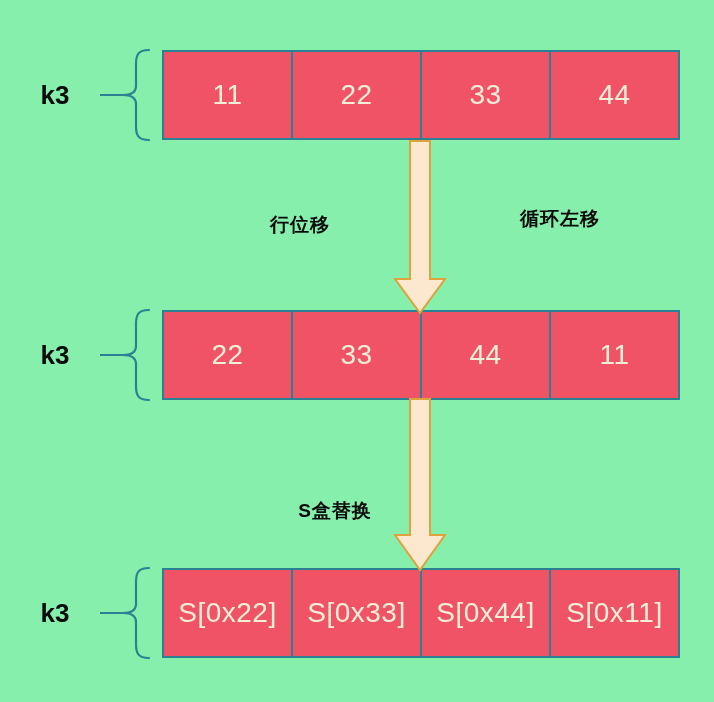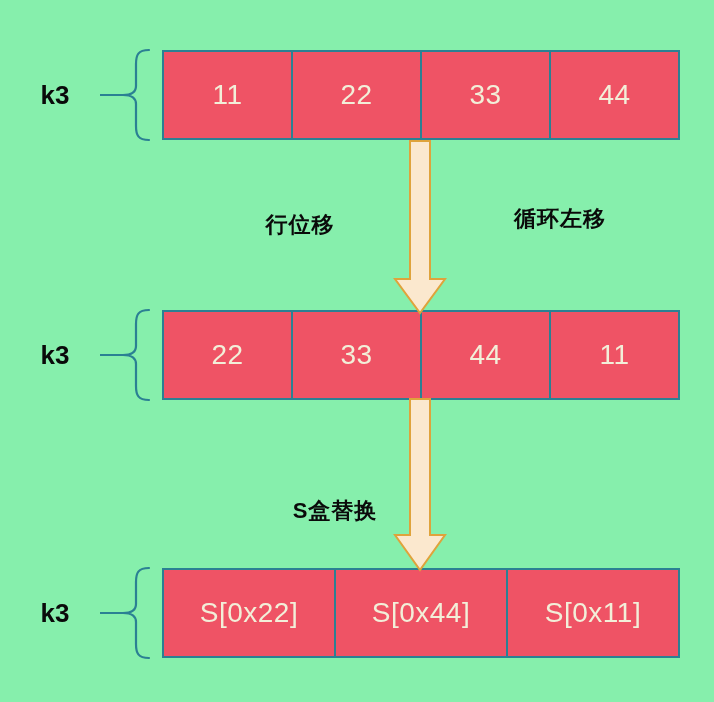--- a/index.html
+++ b/index.html
@@ -60,21 +60,21 @@
     border-left: 2px solid #2b8093;
     color: #f2efd9;
     font-size: 28px;
     letter-spacing: 0.5px;
   }
   .cell:first-child { border-left: none; }
   
   .step-label {
     position: absolute;
     transform: translate(-50%, -50%);
-    font-size: 22px;
+    font-size: 19px;
     font-weight: bold;
     color: #0a0a0a;
     white-space: nowrap;
     letter-spacing: 1px;
   }
   #arrow-layer {
     position: absolute;
     left: 0;
     top: 0;
     pointer-events: none;
@@ -121,20 +121,21 @@
 
   <div class="key-label" style="top:598px;">k3</div>
   <div class="connector" style="top:612px;"></div>
   <div class="brace" style="top:566px;">
     <svg width="32" height="94" viewBox="0 0 32 94">
       <path d="M30,2 C19,2 17,7 17,16 L17,38 C17,44 13,47 4,47 C13,47 17,50 17,56 L17,78 C17,87 19,92 30,92" fill="none" stroke="#2b8093" stroke-width="2.2" stroke-linecap="round"></path>
     </svg>
   </div>
   <div class="row" style="top:568px;text-align:right;">
     <div class="cell">S[0x22]</div>
+    <div class="cell">S[0x33]</div>
     <div class="cell">S[0x44]</div>
     <div class="cell">S[0x11]</div>
   </div>
 
   <svg id="arrow-layer" width="714" height="702" viewBox="0 0 714 702">
     <polygon points="410,141 430,141 430,279 445,279 420,313 395,279 410,279" fill="#fbe8ce" stroke="#dfa33b" stroke-width="2" stroke-linejoin="miter"></polygon>
     <polygon points="410,399 430,399 430,535 445,535 420,570 395,535 410,535" fill="#fbe8ce" stroke="#dfa33b" stroke-width="2" stroke-linejoin="miter"></polygon>
   </svg>
 
 </div>

